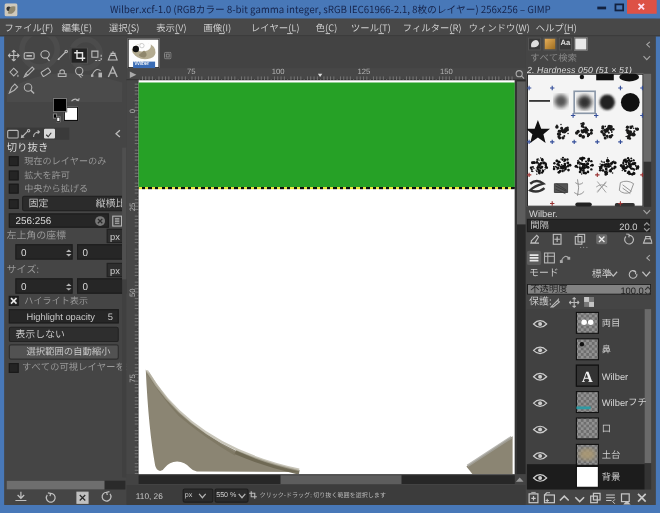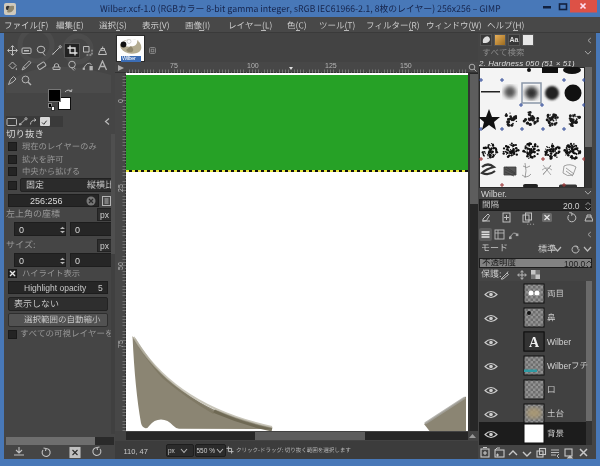--- a/index.html
+++ b/index.html
@@ -356,21 +356,21 @@
         </g>
       </svg></div>
     <div style="position:absolute;left:87px;top:180px;line-height:0"><svg width="27.0" height="11.25" viewBox="0 0 27.0 11.25" style="overflow:visible">
         <g fill="#cdcdcd">
           <path transform="translate(0.0 7.92) scale(0.009 -0.009)" d="M603 813C632 749 659 664 666 610L730 630C721 685 694 769 662 832ZM854 840C842 776 815 684 792 627L853 612C878 666 906 752 929 824ZM477 838C444 765 391 689 338 636C352 625 377 600 388 589C442 647 501 736 540 818ZM270 254C296 191 319 109 326 56L384 73C375 126 350 208 324 270ZM78 268C69 181 52 91 21 30C36 24 64 11 77 3C107 67 127 164 140 258ZM595 400V314C595 215 587 75 508 -38C525 -49 549 -67 561 -81C600 -24 622 38 636 100C690 -38 773 -69 872 -69H950C953 -51 962 -19 972 -2C950 -2 893 -3 878 -3C852 -3 827 0 803 8V275H947V341H803V534H958V602H575V534H738V47C702 81 672 137 653 228C655 258 655 286 655 313V400ZM29 398 44 329 177 337V-80H242V341L309 345C316 325 322 307 325 292L382 316C377 339 367 368 354 398C366 384 383 361 389 351C405 366 421 383 436 402V-79H501V493C526 533 547 575 564 618L503 635C468 549 412 464 350 407C333 444 314 481 294 514L240 494C256 466 272 433 286 401L156 399C219 484 291 601 345 695L282 723C259 673 227 613 193 555C180 573 163 594 144 615C175 671 213 750 243 816L176 839C160 786 131 714 103 658L73 686L37 634C80 593 127 539 156 494C134 459 111 426 90 398Z"></path>
           <path transform="translate(9.0 7.92) scale(0.009 -0.009)" d="M544 88C501 47 414 -2 340 -30C356 -43 379 -67 391 -81C463 -51 553 -1 610 48ZM723 43C790 7 874 -47 915 -82L972 -35C928 0 841 51 778 85ZM191 840V626H51V555H184C153 418 90 260 27 175C39 158 57 129 65 110C112 175 157 280 191 390V-79H261V394C291 344 326 281 341 249L383 308C366 334 288 447 261 481V555H368V521H626V447H412V110H923V447H696V521H961V585H816V686H938V748H816V840H746V748H586V840H515V748H397V686H515V585H380V626H261V840ZM586 585V686H746V585ZM479 253H626V165H479ZM696 253H853V165H696ZM479 392H626V306H479ZM696 392H853V306H696Z"></path>
           <path transform="translate(18.0 7.92) scale(0.009 -0.009)" d="M39 20 62 -58C187 -28 356 12 514 51L507 123C421 103 332 82 250 64V457H476V531H250V835H173V47ZM550 835V80C550 -29 577 -58 675 -58C695 -58 822 -58 843 -58C938 -58 959 -2 969 162C947 167 917 180 898 195C892 50 886 13 839 13C811 13 704 13 683 13C635 13 627 23 627 78V404C733 449 846 503 930 558L874 621C815 574 720 520 627 476V835Z"></path>
         </g>
       </svg></div>
     <div style="position:absolute;left:8px;top:194px;width:91px;height:13px;background:#262626;border:1px solid #1d1d1d"></div>
-    <div style="position:absolute;left:30px;top:196px;font-size:9px;color:#dadada;white-space:nowrap;">256:256</div>
+    <div style="position:absolute;left:14px;top:196px;font-size:9px;color:#dadada;white-space:nowrap;">256:256</div>
     <svg style="position:absolute;left:86px;top:196px" width="10" height="10">
       <circle cx="5" cy="5" r="4.5" fill="#777"></circle>
       <path d="M3 3l4 4M7 3l-4 4" stroke="#2a2a2a" stroke-width="1.2"></path>
     </svg>
     <svg style="position:absolute;left:101px;top:195px" width="11" height="12" fill="none" stroke="#b5b5b5" stroke-width="1">
       <rect x="1.5" y="1.5" width="8" height="9"></rect>
       <path d="M3.5 4h4M3.5 6h4M3.5 8h4"></path>
     </svg>
     <div style="position:absolute;left:6px;top:209px;line-height:0"><svg width="54.0" height="11.25" viewBox="0 0 54.0 11.25" style="overflow:visible">
         <g fill="#9a9a9a">
@@ -772,21 +772,21 @@
     </svg>
     <div style="position:absolute;left:468px;top:73px;width:2px;height:358px;background:#333333;"></div>
     <div style="position:absolute;left:470px;top:73px;width:8px;height:358px;background:#272727;"></div>
     <div style="position:absolute;left:470px;top:74px;width:8px;height:130px;background:#5d5d5d;"></div>
     <div style="position:absolute;left:126px;top:432px;width:342px;height:8px;background:#272727;"></div>
     <div style="position:absolute;left:255px;top:432px;width:110px;height:8px;background:#5d5d5d;"></div>
     <svg style="position:absolute;left:468px;top:432px" width="9" height="8">
       <path d="M1 6 L4.5 2 L8 6Z" fill="#999"></path>
     </svg>
     <div style="position:absolute;left:115px;top:441px;width:363px;height:18px;background:#3c3c3c;"></div>
-    <div style="position:absolute;left:123.5px;top:447px;font-size:7.5px;color:#c8c8c8;white-space:nowrap;">110, 47</div>
+    <div style="position:absolute;left:123.5px;top:447px;font-size:7.5px;color:#c8c8c8;white-space:nowrap;">110, 26</div>
     <div style="position:absolute;left:165.5px;top:443.5px;width:28px;height:13px;background:#2b2b2b;border:1px solid #1e1e1e;border-radius:2px"></div>
     <div style="position:absolute;left:168px;top:446.5px;font-size:6.5px;color:#cdcdcd;white-space:nowrap;">px</div>
     <svg style="position:absolute;left:180px;top:448px" width="8" height="6">
       <path d="M1 1 L4 4.5 L7 1" stroke="#b5b5b5" fill="none" stroke-width="1.1"></path>
     </svg>
     <div style="position:absolute;left:194.5px;top:443.5px;width:31px;height:13px;background:#2b2b2b;border:1px solid #1e1e1e;border-radius:2px"></div>
     <div style="position:absolute;left:196.5px;top:446.5px;font-size:6.5px;color:#cdcdcd;white-space:nowrap;">550 %</div>
     <svg style="position:absolute;left:216px;top:448px" width="8" height="6">
       <path d="M1 1 L4 4.5 L7 1" stroke="#b5b5b5" fill="none" stroke-width="1.1"></path>
     </svg>

